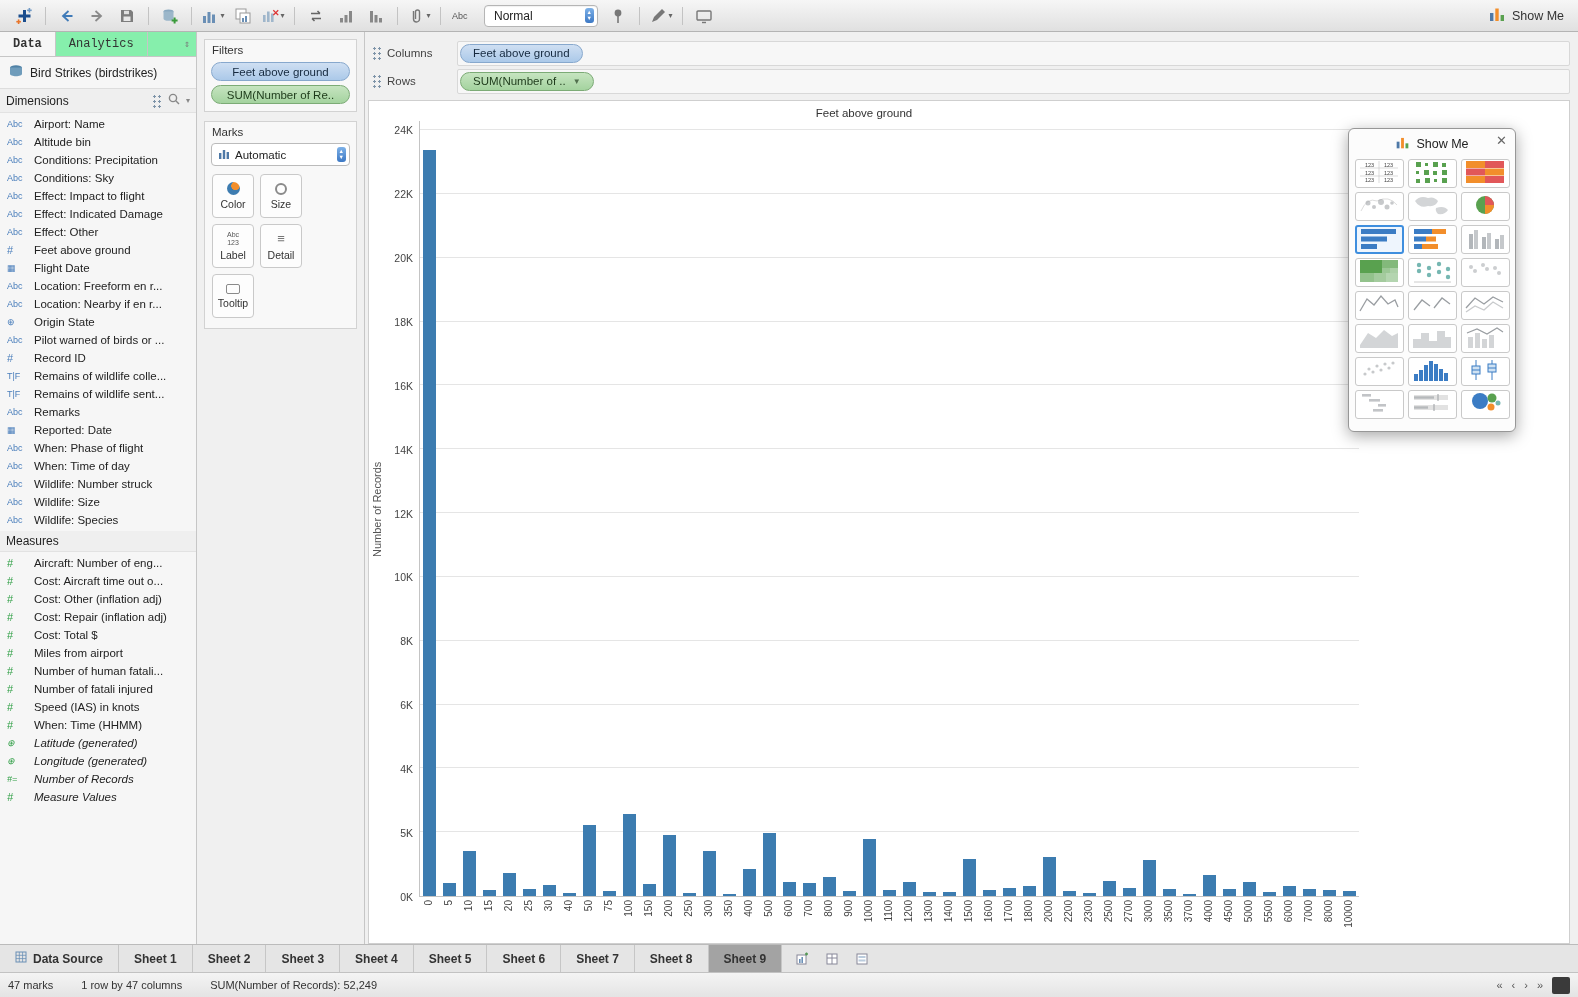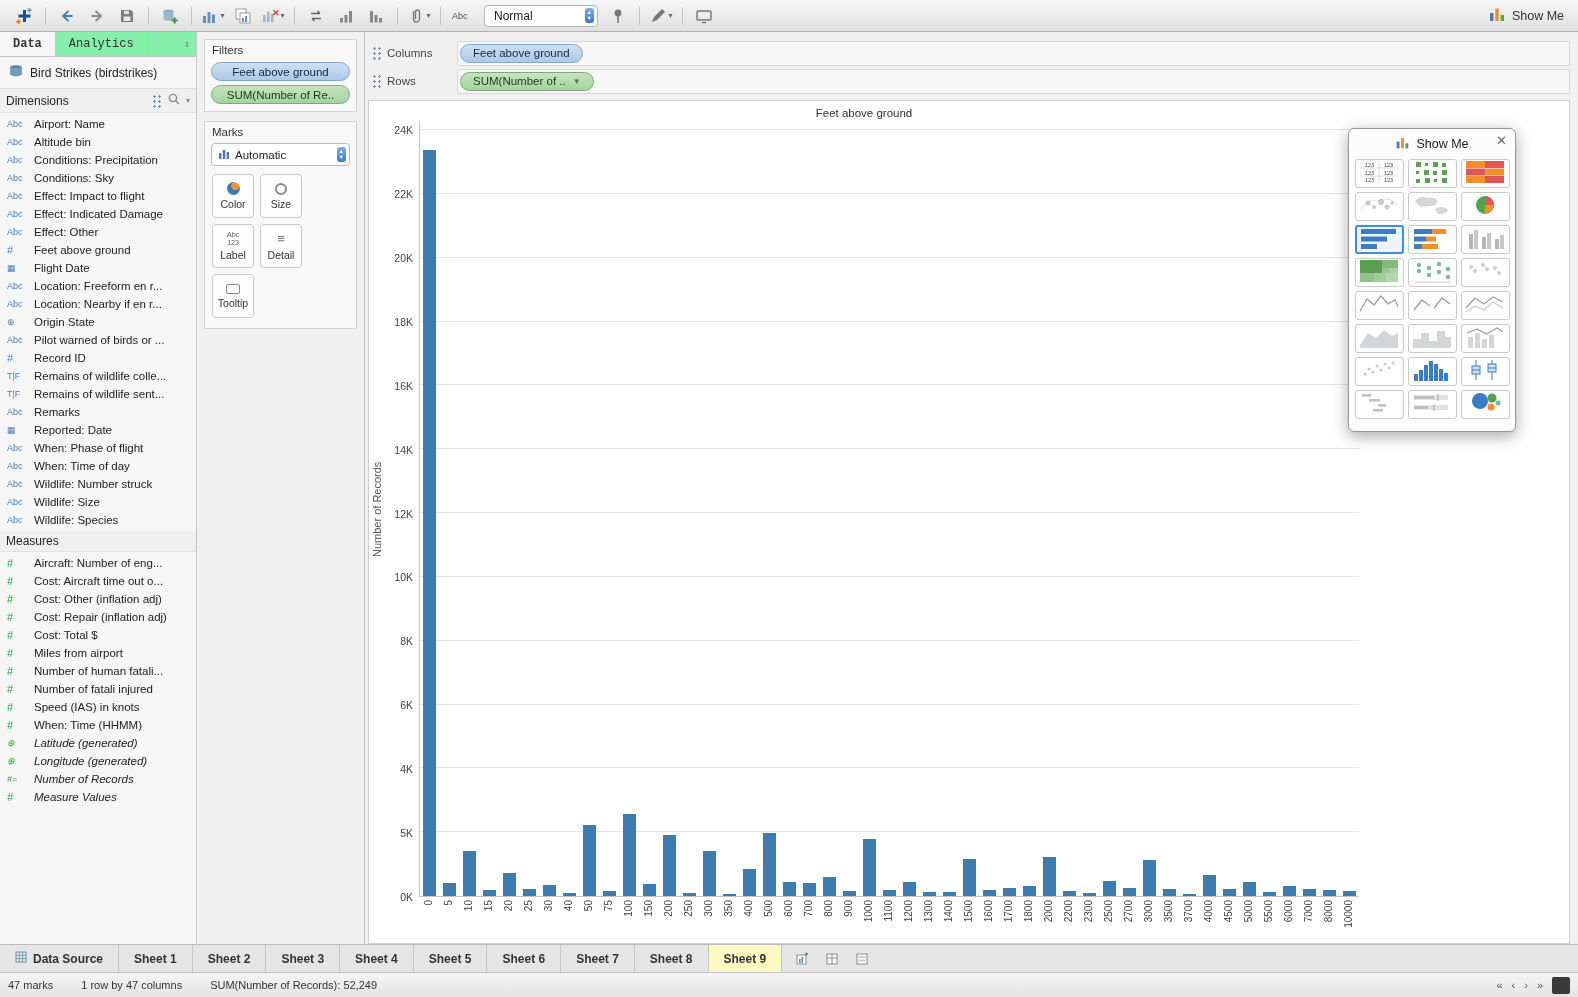--- a/index.html
+++ b/index.html
@@ -85,21 +85,21 @@
   .sm-grid{display:grid;grid-template-columns:repeat(3,49px);gap:4px;justify-content:center;padding:2px 4px 4px;}
   .sm-cell{width:49px;height:29px;border:1px solid #c9c9c9;border-radius:3px;background:#fff;display:flex;align-items:center;justify-content:center;box-sizing:border-box;}
   .sm-cell.selected{border:2px solid #3e8ede;background:#eef5fd;}
   .sm-hint{padding:8px 8px 4px;font-size:11px;color:#333;text-align:center;line-height:1.55;}
   .hl-dim{background:#cfe2f5;padding:0 2px;}
   .hl-meas{background:#cdeccd;padding:0 2px;}
 
   
   #sheet-tabs{position:absolute;left:0;right:0;bottom:25px;height:28px;background:#e5e5e5;border-top:1px solid #bbb;display:flex;align-items:stretch;box-sizing:border-box;}
   .sheet-tab{display:flex;align-items:center;gap:6px;padding:0 15px;font-size:12px;color:#333;border-right:1px solid #c6c6c6;white-space:nowrap;font-weight:bold;}
-  .sheet-tab.active{background:#fef9c3;font-weight:bold;}
+  .sheet-tab.active{background:#a3a3a3;font-weight:bold;}
   .tab-new{width:28px;display:flex;align-items:center;justify-content:center;color:#667;border-right:none;}
 
   
   #status-bar{position:absolute;left:0;right:0;bottom:0;height:25px;background:linear-gradient(#f4f4f4,#e4e4e4);border-top:1px solid #c2c2c2;display:flex;align-items:center;font-size:11px;color:#333;padding:0 8px;gap:28px;box-sizing:border-box;}
   .sb-right{margin-left:auto;display:flex;align-items:center;gap:9px;color:#555;font-size:11px;}
   .sb-darkbox{width:18px;height:17px;background:#3a3a3a;border-radius:2px;}
 </style>
 </head>
 <body>
 

